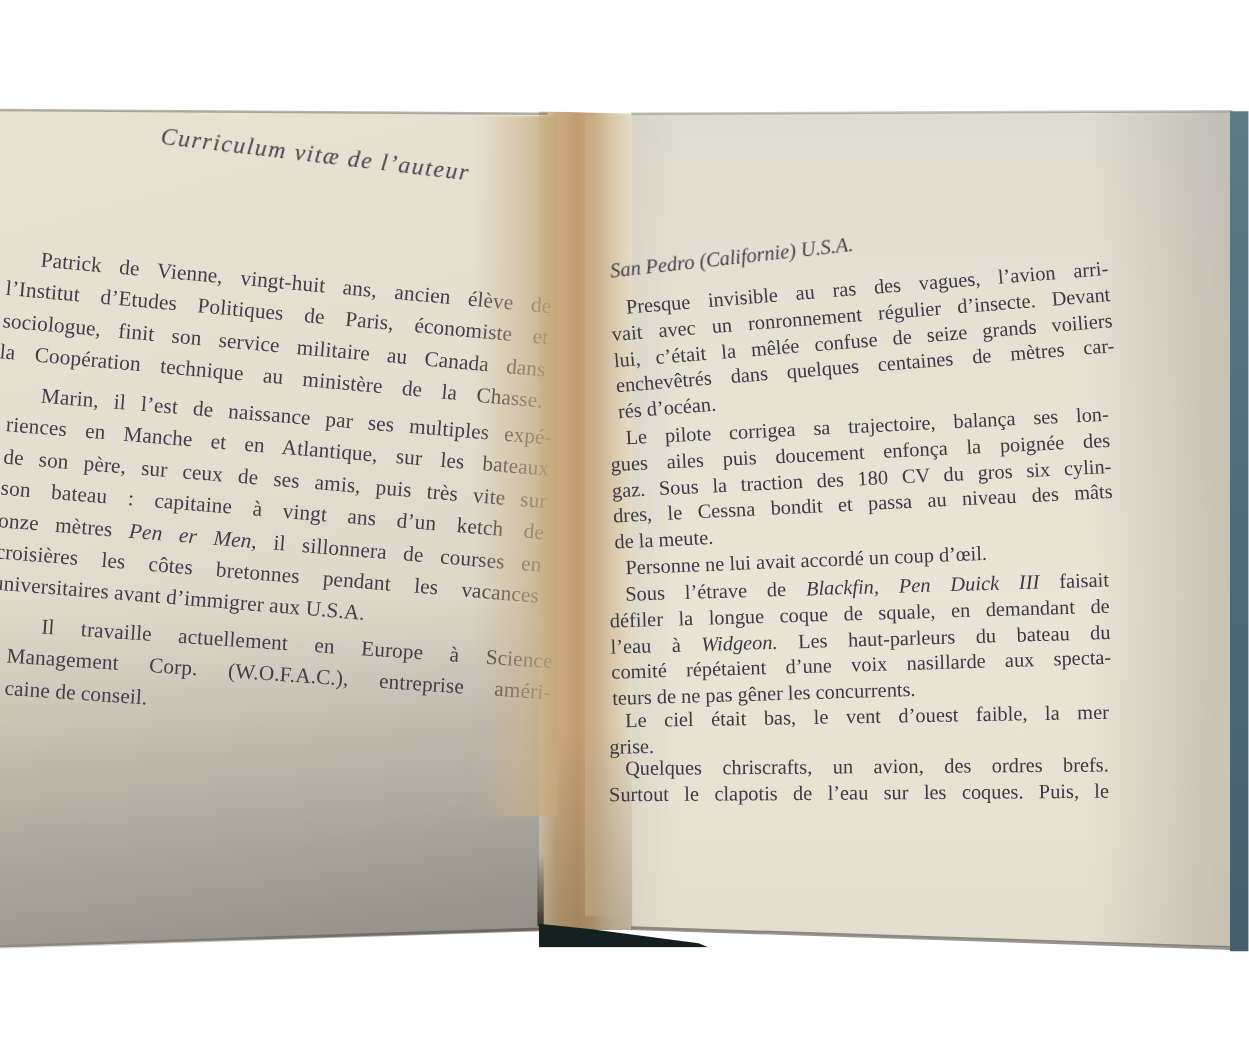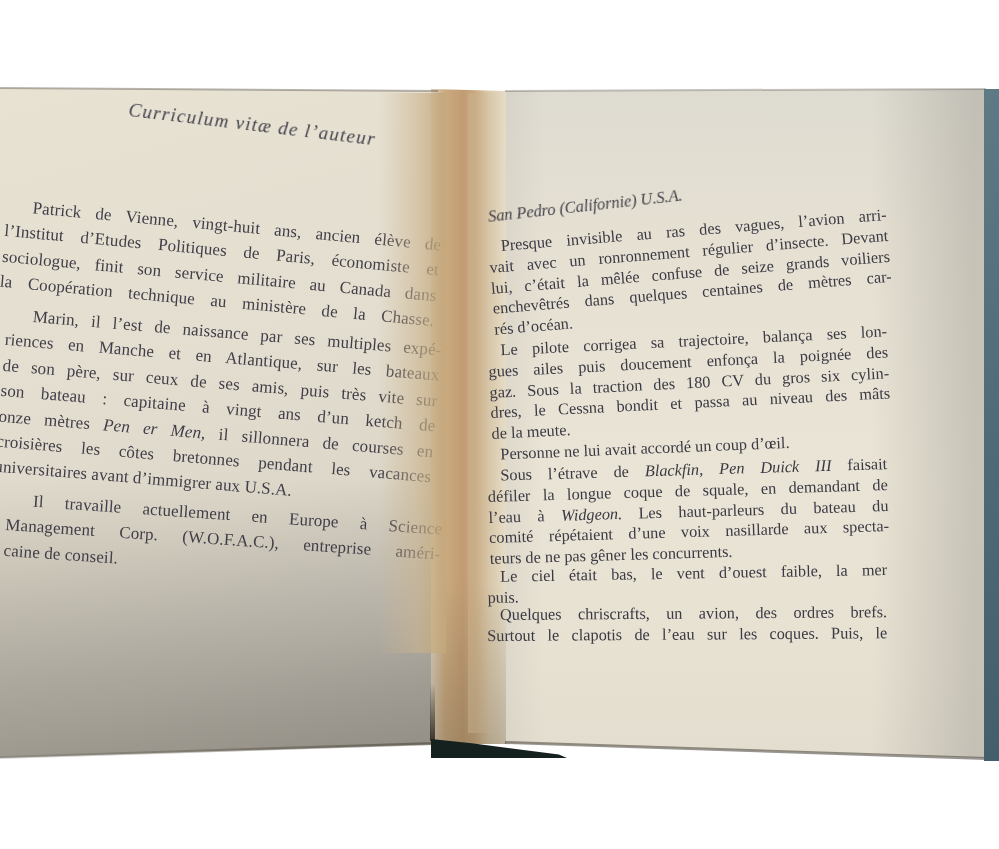--- a/index.html
+++ b/index.html
@@ -134,21 +134,21 @@
         </div>
         <div class="para p3">
           <div class="line first"><span>Sous l’étrave de </span><span class="em">Blackfin, Pen Duick III</span><span> faisait</span></div>
           <div class="line"><span>défiler la longue coque de squale, en demandant de</span></div>
           <div class="line"><span>l’eau à </span><span class="em">Widgeon.</span><span> Les haut-parleurs du bateau du</span></div>
           <div class="line"><span>comité répétaient d’une voix nasillarde aux specta-</span></div>
           <div class="line last"><span>teurs de ne pas gêner les concurrents.</span></div>
         </div>
         <div class="para p4">
           <div class="line first"><span>Le ciel était bas, le vent d’ouest faible, la mer</span></div>
-          <div class="line last"><span>puis.</span></div>
+          <div class="line last"><span>grise.</span></div>
         </div>
         <div class="para p5">
           <div class="line first"><span>Quelques chriscrafts, un avion, des ordres brefs.</span></div>
           <div class="line"><span>Surtout le clapotis de l’eau sur les coques. Puis, le</span></div>
         </div>
       </div>
 
     <div class="lp-fade"></div>
     <div class="rp-fade"></div>
     <div class="gutter-line"></div>

